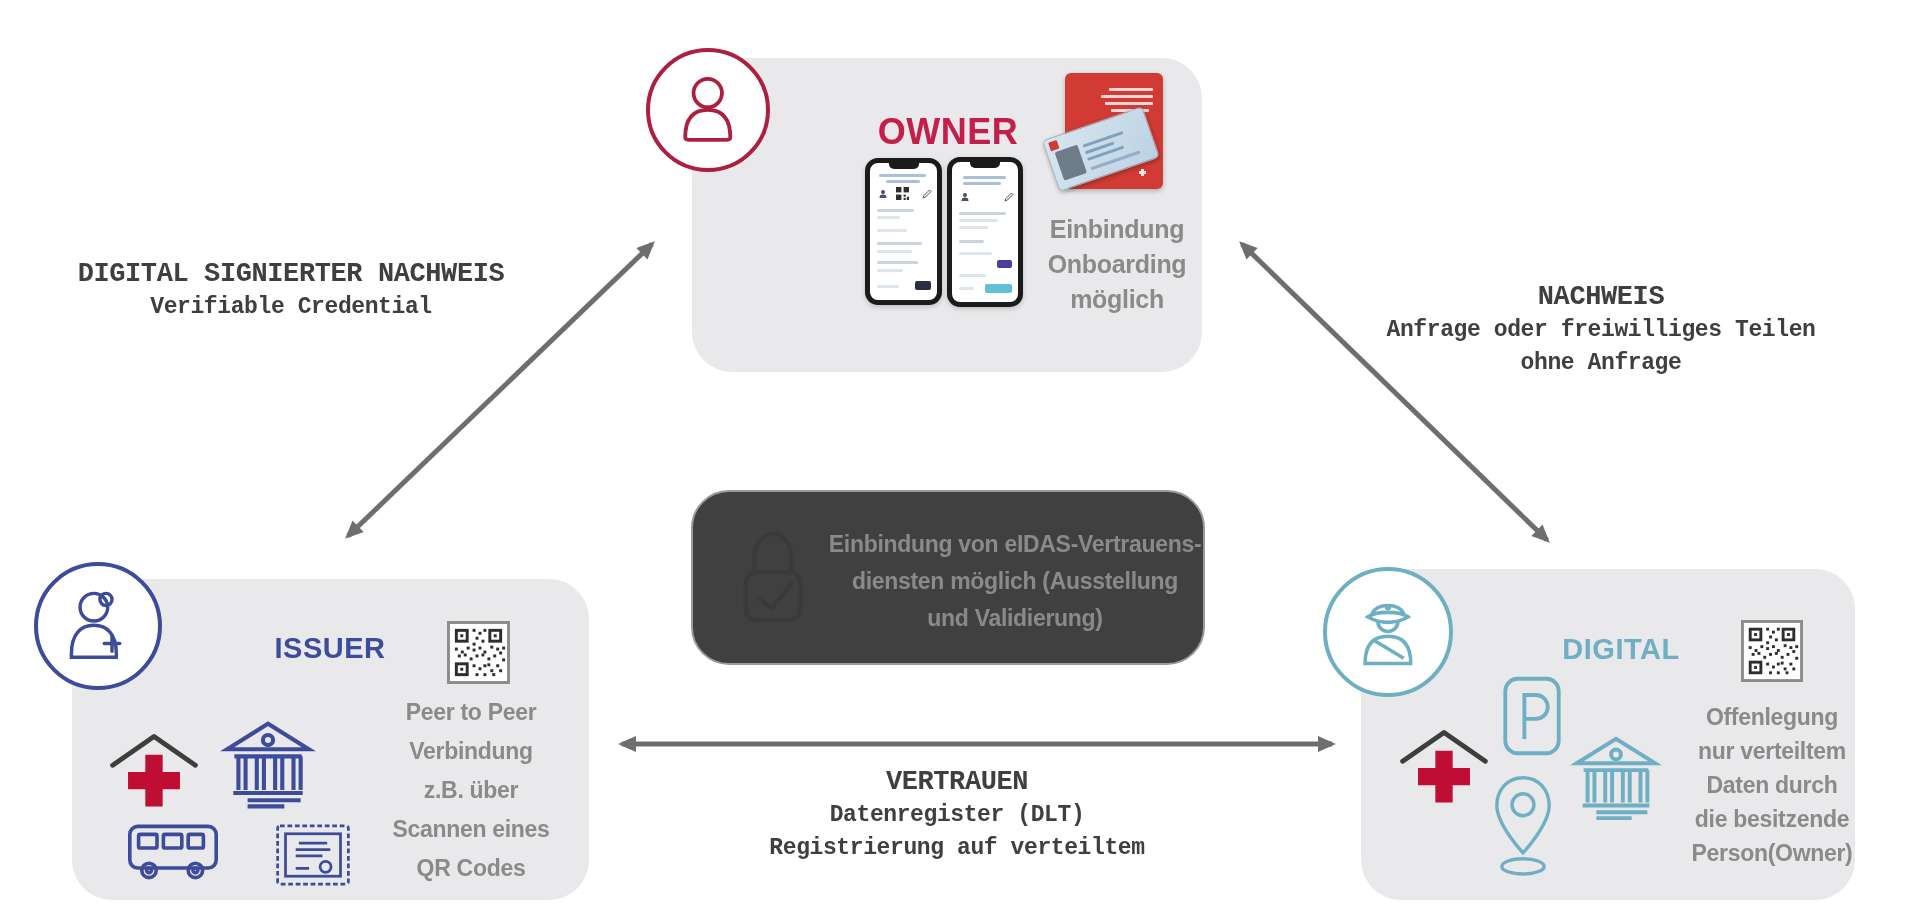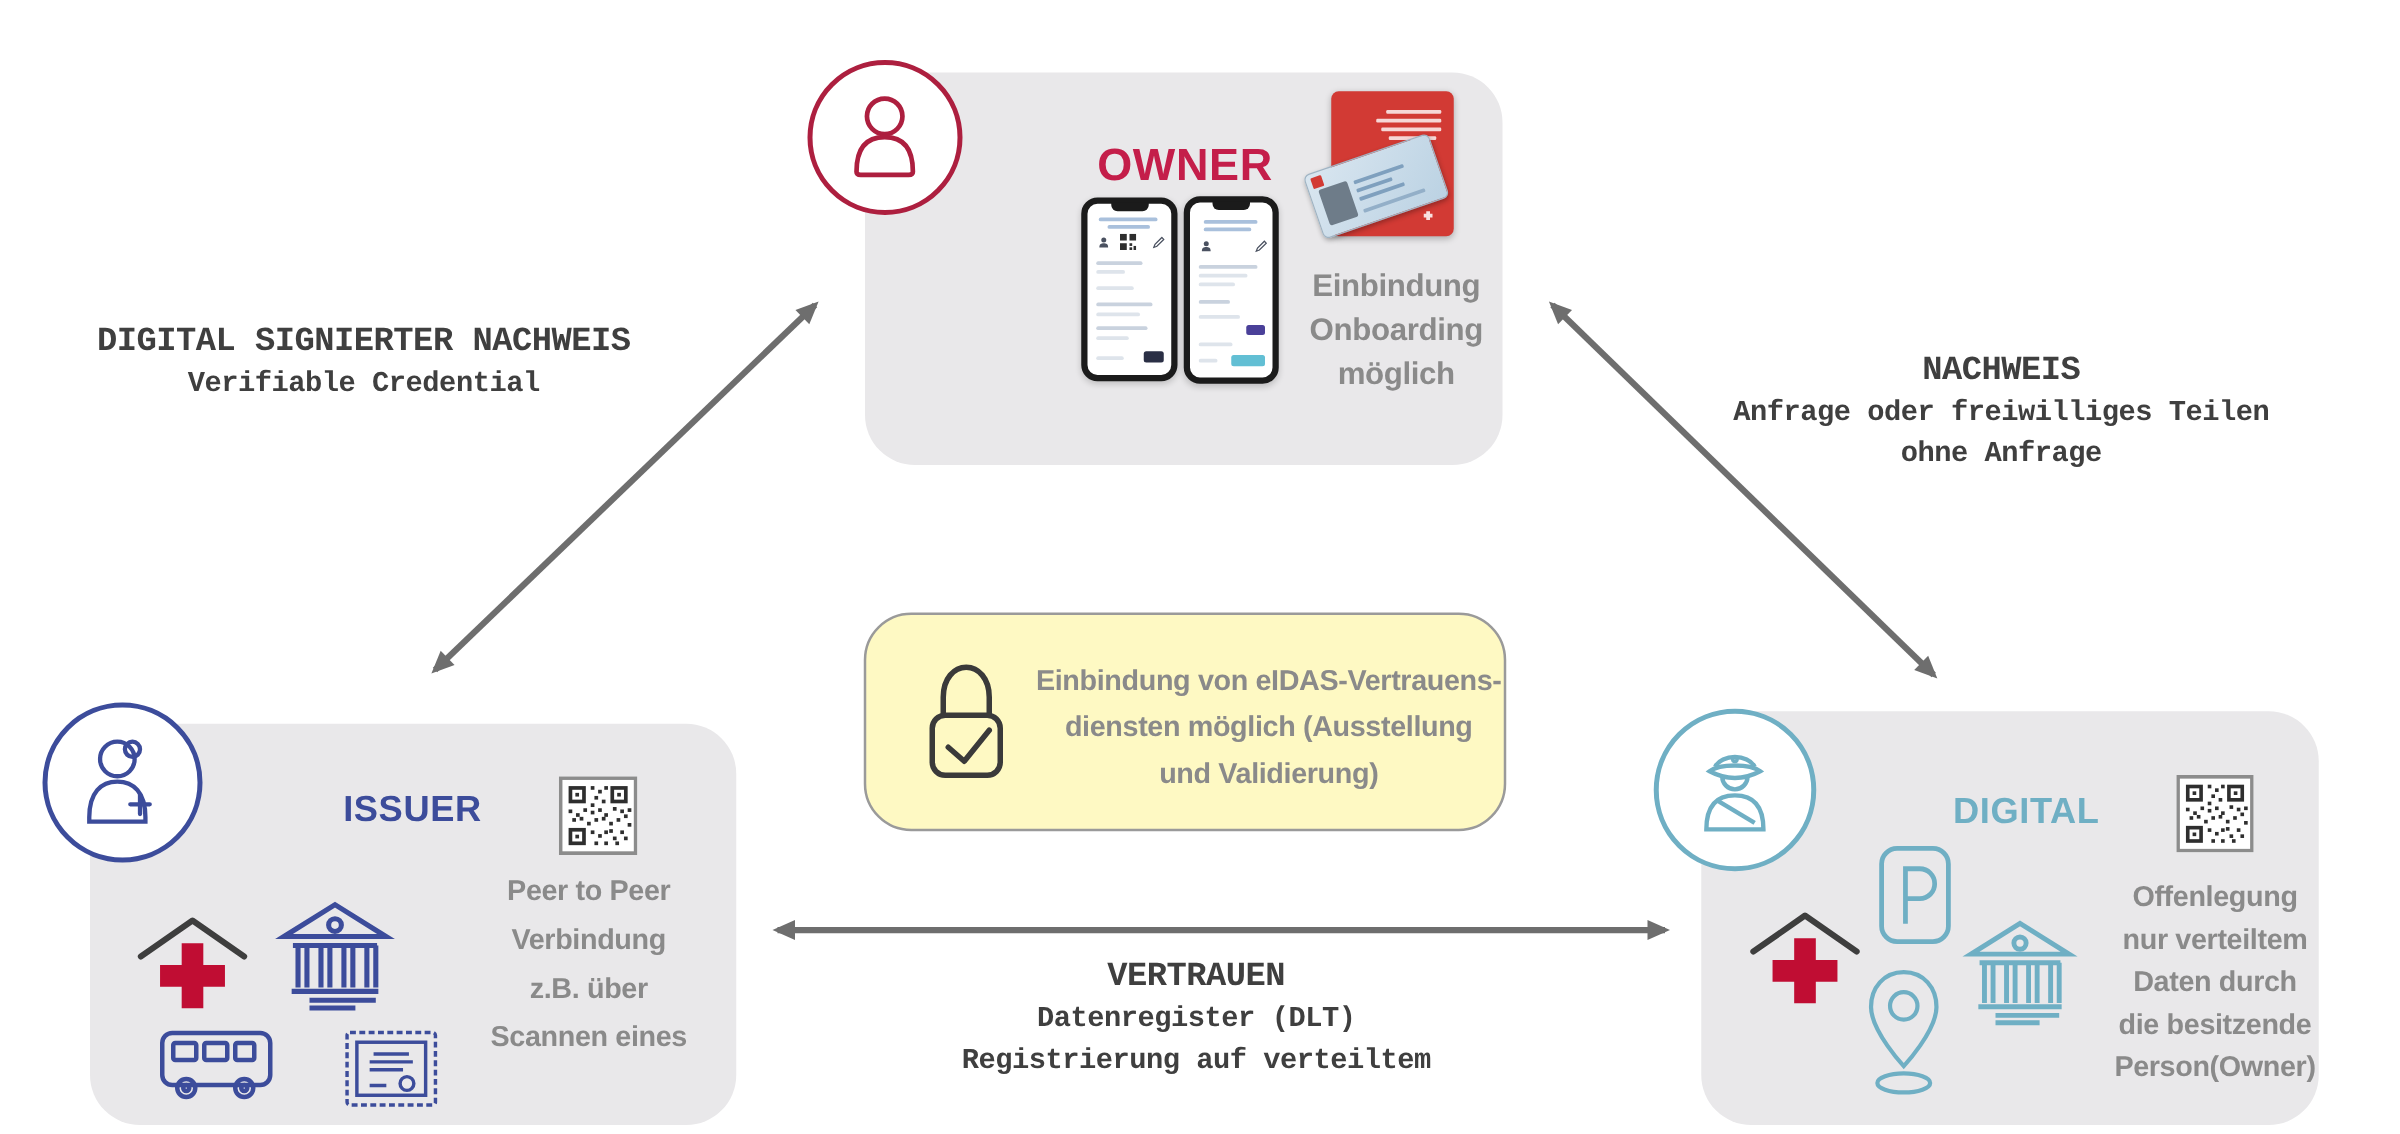--- a/index.html
+++ b/index.html
@@ -15,21 +15,21 @@
   .avatar{position:absolute;background:#fff;border-radius:50%;box-sizing:border-box;
           display:flex;align-items:center;justify-content:center;}
   .avatar svg{width:72%;height:72%;}
   .role-label{position:absolute;text-align:center;font-weight:700;letter-spacing:.5px;}
   .note{position:absolute;text-align:center;font-weight:700;color:var(--note-gray,#8A8A8A);
         letter-spacing:-.3px;}
   .headline{position:absolute;text-align:center;font-weight:700;color:var(--headline-gray,#3F3F3F);
             letter-spacing:-.4px;font-family:Liberation Mono, monospace;}
   .headline .t1{font-size:27px;line-height:33px;}
   .headline .t2{font-size:23px;line-height:33px;}
-  .lockbox{position:absolute;left:691px;top:490px;width:514px;height:175px;background:#fef9c3;
+  .lockbox{position:absolute;left:691px;top:490px;width:514px;height:175px;background:#404040;
            border:2.5px solid #9A9A9A;border-radius:38px;box-sizing:border-box;}
   .qr{position:absolute;}
   .icon{position:absolute;}
   
   .phone{position:absolute;border:5px solid #1B1B1B;border-radius:13px;background:#fff;
          box-sizing:border-box;box-shadow:0 2px 5px rgba(0,0,0,.18);}
   .notch{position:absolute;top:-1px;left:50%;transform:translateX(-50%);width:30px;height:7px;
          background:#1B1B1B;border-radius:0 0 5px 5px;}
   .pl{position:absolute;height:3px;border-radius:2px;background:#C9D2DE;}
   .pl.b{background:#A9C0DC;}
@@ -322,20 +322,21 @@
   </div>
   <div class="role-label" style="left:230px;top:632px;width:200px;font-size:29px;color:var(--issuer-blue);">ISSUER</div>
   <svg class="qr" style="left:447px;top:621px;width:63px;height:63px;">
       <use href="#sym-qr"></use>
     </svg>
   <div class="note" style="left:371px;top:693px;width:200px;font-size:23px;line-height:39px;">
     <div>Peer to Peer</div>
     <div>Verbindung</div>
     <div>z.B. über</div>
     <div>Scannen eines</div>
+    <div>QR Codes</div>
   </div>
   <svg class="icon" style="left:104px;top:722px;width:100px;height:100px;">
       <use href="#sym-cross-roof"></use>
     </svg>
   <svg class="icon" style="left:217px;top:711px;width:102px;height:105px;color:var(--issuer-blue);">
       <use href="#sym-bank"></use>
     </svg>
   <svg class="icon" style="left:124px;top:820px;width:98px;height:64px;color:var(--issuer-blue);">
       <use href="#sym-bus"></use>
     </svg>

